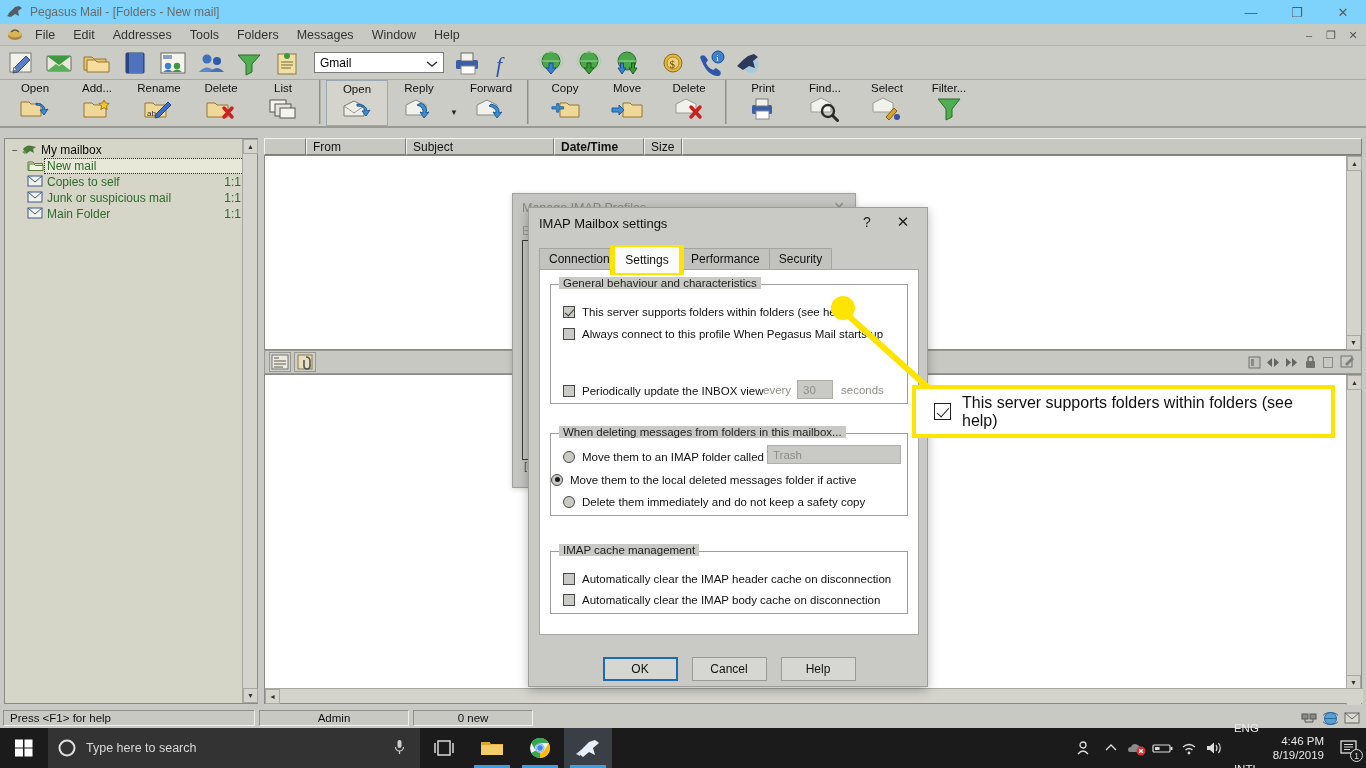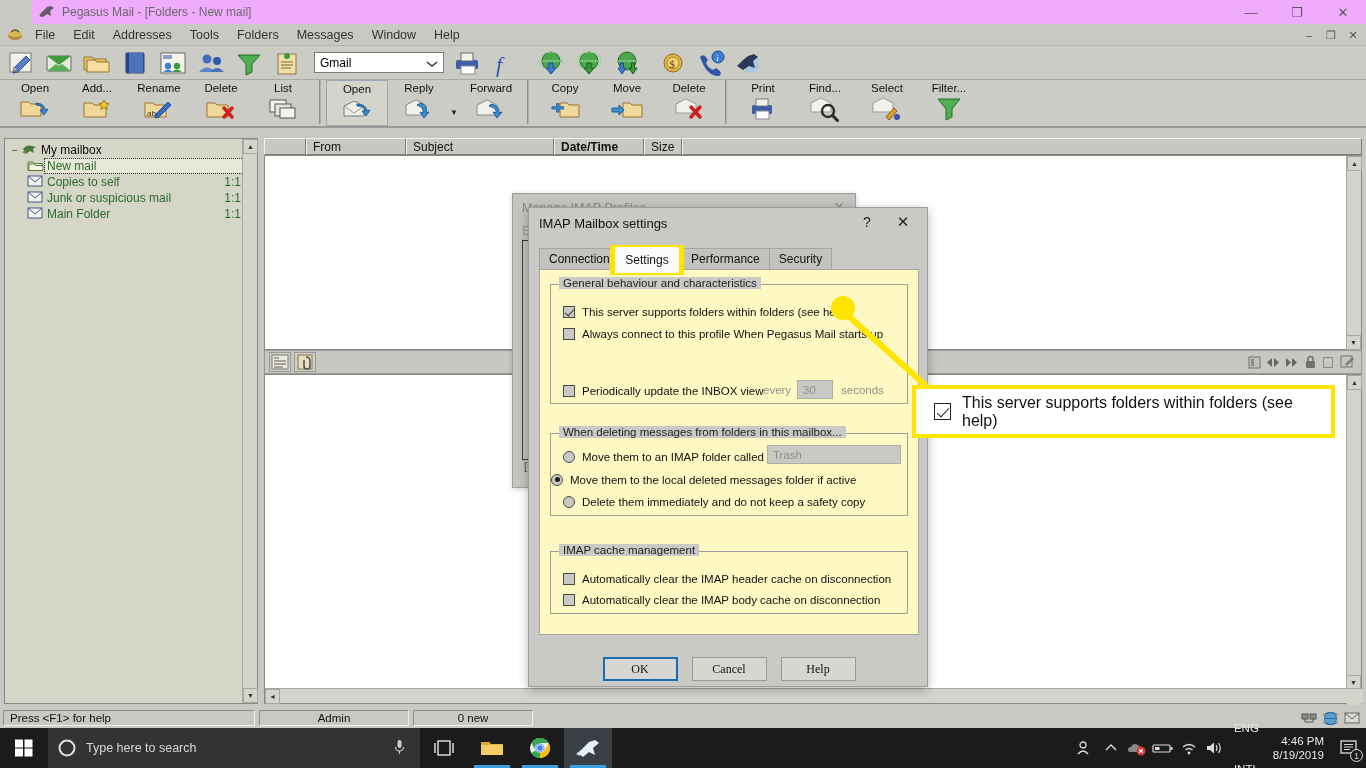--- a/index.html
+++ b/index.html
@@ -9,21 +9,21 @@
     font-family:"Liberation Sans", sans-serif;
     font-size:12px;
     background:#c8c8c0;
     -webkit-font-smoothing:none;
   }
   #root { position:relative; width:1366px; height:768px; }
 
   
   .app-window { position:absolute; left:0; top:0; width:1366px; height:728px; background:#c8c8c4; }
 
-  .titlebar { position:relative; height:24px; background:#f0abfc; display:flex; align-items:center;margin-left:32px; }
+  .titlebar { position:relative; height:24px; background:#7dd3fc; display:flex; align-items:center; }
   .title-icon { width:18px; height:16px; margin-left:6px; position:relative; }
   .title-text { margin-left:6px; color:#6a6a6a; font-size:12px; }
   .win-ctl-group { position:absolute; right:0; top:0; height:24px; display:flex; }
   .win-ctl { width:46px; height:24px; display:flex; align-items:center; justify-content:center; color:#5a5a5a; font-size:13px; }
 
   .menubar { height:22px; background:#c9c9c4; display:flex; align-items:center; position:relative; border-bottom:1px solid #b6b6b0; }
   .menu-icon { width:20px; height:18px; margin-left:6px; position:relative; }
   .menu-item { padding:2px 9px; color:#333; font-size:12.5px; }
   .mdi-ctl-group { position:absolute; right:2px; top:2px; display:flex; }
   .mdi-ctl { width:22px; height:18px; display:flex; align-items:center; justify-content:center; font-size:11px; color:#555; }
@@ -92,35 +92,35 @@
   .dlg-title { height:30px; display:flex; align-items:center; padding-left:10px; font-size:13px; color:#111; position:relative; }
   .dlg-help { position:absolute; right:50px; top:6px; width:20px; text-align:center; font-size:14px; color:#222; }
   .dlg-x { position:absolute; right:14px; top:5px; width:20px; text-align:center; font-size:15px; color:#222; }
 
   .tabbar { position:absolute; left:10px; top:40px; width:380px; height:22px; display:flex; align-items:flex-start; }
   .tab { height:21px; padding:0 9px; display:flex; align-items:center; font-size:12px; color:#111; background:#c2c2be; border:1px solid #a4a4a0; border-bottom:none; margin-right:-1px; }
   .tab.active { background:#fbfbfa; border-color:#9a9a96; height:22px; font-weight:normal; position:relative; z-index:3; }
   .tab-hl { position:absolute; left:81px; top:37px; width:74px; height:30px; background:#ffe400; z-index:2; }
   .tab-hl-inner { position:absolute; left:86px; top:39px; width:64px; height:26px; background:#fbfbfa; z-index:2; display:flex; align-items:center; justify-content:center; font-size:12px; color:#111; }
 
-  .tabpage { position:absolute; left:10px; top:61px; width:380px; height:366px; background:#fef9c3; border:1px solid #a6a6a2; }
+  .tabpage { position:absolute; left:10px; top:61px; width:380px; height:366px; background:#ffffff; border:1px solid #a6a6a2; }
 
   .group { position:absolute; border:1px solid #9d9d99; }
   .group-title { position:absolute; top:-8px; left:8px; background:#c9c9c5; padding:0 4px; font-size:11.5px; color:#1d1d1d; }
 
   .chk-row { display:flex; align-items:center; font-size:11.5px; color:#111; height:17px; }
   .chk { width:12px; height:12px; border:1px solid #4a4a48; background:#c9c9c5; margin-right:7px; position:relative; flex:none; }
   .chk.checked::after { content:""; position:absolute; left:3px; top:0px; width:4px; height:8px; border:solid #333; border-width:0 1.6px 1.6px 0; transform:rotate(42deg); }
   .rad { width:12px; height:12px; border:1px solid #4a4a48; border-radius:50%; background:#c9c9c5; margin-right:7px; position:relative; flex:none; }
   .rad.checked::after { content:""; position:absolute; left:2.5px; top:2.5px; width:5px; height:5px; border-radius:50%; background:#1a1a1a; }
   .txtbox { border:1px solid #aeaea9; background:#c9c9c5; color:#8e8e8a; font-size:11.5px; display:flex; align-items:center; padding-left:5px; }
   .dim { color:#8e8e8a; }
 
   .dlg-buttons { position:absolute; left:0; top:444px; width:400px; height:34px; display:flex; align-items:center; justify-content:center; gap:14px; }
-  .btn { width:75px; height:24px; background:#d6d6d2; border:1px solid #9a9a96; display:flex; align-items:center; justify-content:center; font-size:12px; color:#111;font-family:Liberation Serif, serif; }
+  .btn { width:75px; height:24px; background:#d6d6d2; border:1px solid #9a9a96; display:flex; align-items:center; justify-content:center; font-size:12px; color:#111; }
   .btn.default { border:2px solid #1c6cb5; }
 
   
   .callout-box { position:absolute; left:912px; top:385px; width:423px; height:53px; background:#ffffff; border:4px solid #ffe400; display:flex; align-items:center; padding-left:18px; z-index:40; }
   .callout-box .ctext { font-size:16px; color:#111; }
   .callout-box .cchk { width:17px; height:17px; border:1.6px solid #222; margin-right:11px; position:relative; flex:none; }
   .callout-box .cchk::after { content:""; position:absolute; left:5px; top:1px; width:5px; height:11px; border:solid #222; border-width:0 1.8px 1.8px 0; transform:rotate(42deg); }
   .callout-dot { position:absolute; left:831px; top:296px; width:24px; height:24px; border-radius:50%; background:#ffe400; z-index:39; }
   .callout-line { position:absolute; left:843px; top:308px; width:88px; height:6px; background:#ffe400; transform-origin:0 50%; z-index:38; }
 

